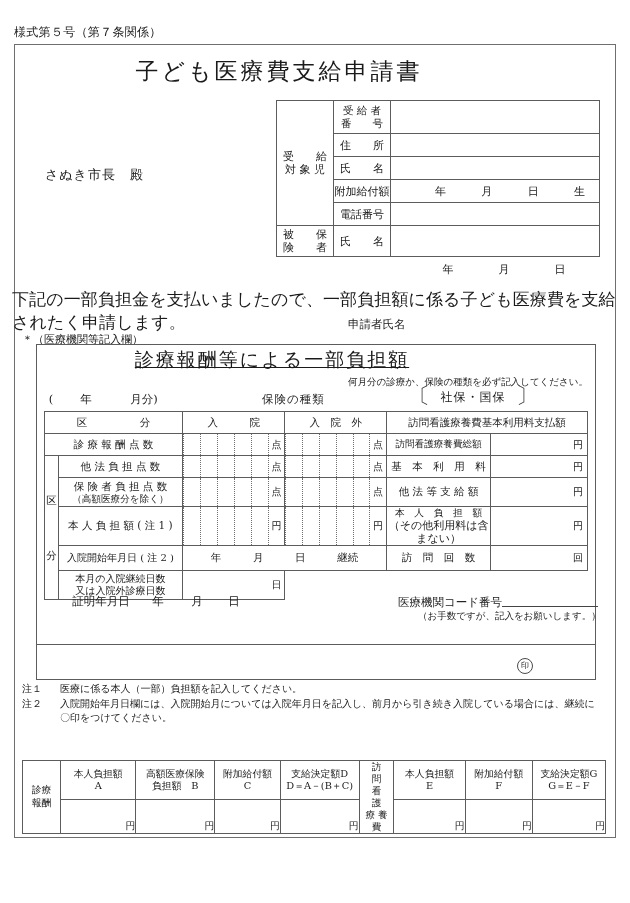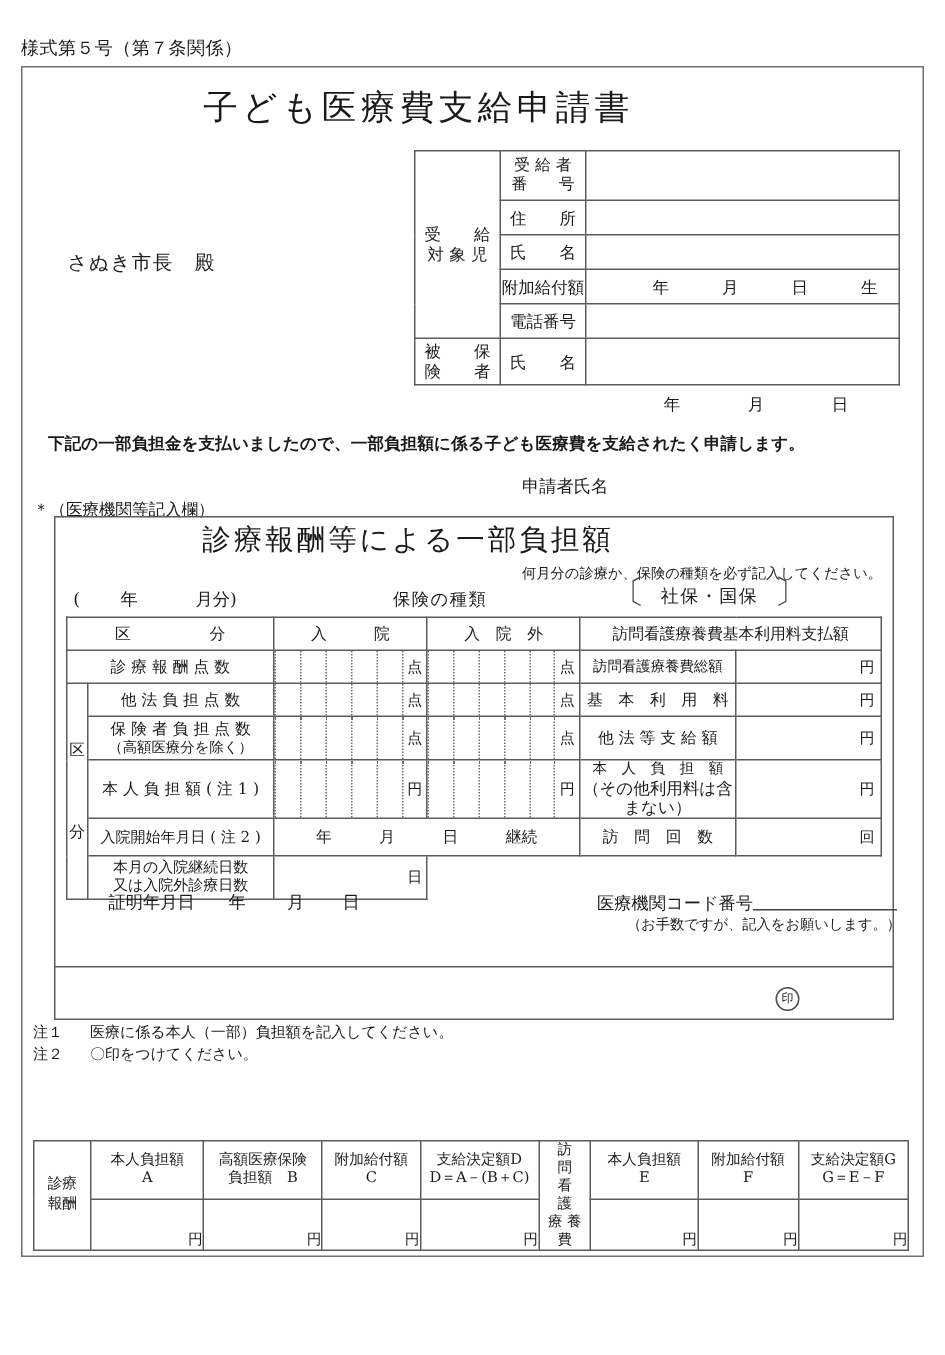--- a/index.html
+++ b/index.html
@@ -31,27 +31,27 @@
   .two-line{line-height:1.22;padding:1px 5px;}
 
   
   #mayor-line{left:45px;top:166px;font-size:13px;letter-spacing:1px;}
 
   
   #sign-date{left:420px;top:262px;width:185px;}
   #sign-date span{display:inline-block;width:56px;text-align:center;}
 
   
-  #statement{left:32px;top:288px;font-size:11px;letter-spacing:.1px;font-weight:bold;}
+  #statement{left:12px;top:288px;font-size:17px;letter-spacing:.1px;}
   #applicant-name{left:348px;top:317px;font-size:11.5px;}
   #medinst-note{left:22px;top:332px;font-size:11px;}
 
   
   #med-box{left:36px;top:344px;width:560px;height:336px;border:1px solid #5c5c5c;box-sizing:border-box;}
-  #med-title{left:36px;top:347px;width:472px;text-align:center;font-size:19px;letter-spacing:2px;}
+  #med-title{left:36px;top:347px;width:472px;text-align:center;font-size:19px;letter-spacing:2px;text-decoration:underline;}
   #med-subnote{left:36px;top:376px;width:552px;text-align:right;font-size:9.5px;}
   #month-line{left:46px;top:392px;font-size:11.5px;}
   #month-line span{display:inline-block;text-align:center;}
   #ins-kind{left:262px;top:392px;font-size:11.5px;letter-spacing:1px;}
   #ins-choice{left:408px;top:386px;width:130px;height:22px;}
   #ins-choice .brk{position:absolute;top:0;font-size:22px;line-height:20px;color:#3a3a3a;font-family:"DejaVu Serif",serif;}
   #ins-choice .brk.l{left:0;}
   #ins-choice .brk.r{right:0;}
   #ins-choice .val{position:absolute;left:0;right:0;top:3px;text-align:center;font-size:12px;letter-spacing:1px;}
 
@@ -398,20 +398,21 @@
 <div class="abs" id="seal-mark">印</div>
 
 <div class="abs" id="notes">
   <div class="note-row">
     <div class="note-tag">注１</div>
     <div class="note-body">医療に係る本人（一部）負担額を記入してください。</div>
   </div>
   <div class="note-row">
     <div class="note-tag">注２</div>
     <div class="note-body">
+      <div>入院開始年月日欄には、入院開始月については入院年月日を記入し、前月から引き続き入院している場合には、継続に</div>
       <div>〇印をつけてください。</div>
     </div>
   </div>
 </div>
 
 <table class="abs" id="bottom-table">
   <tbody>
       <tr>
     <td class="bt-side" rowspan="2">
       <div>診療</div>

